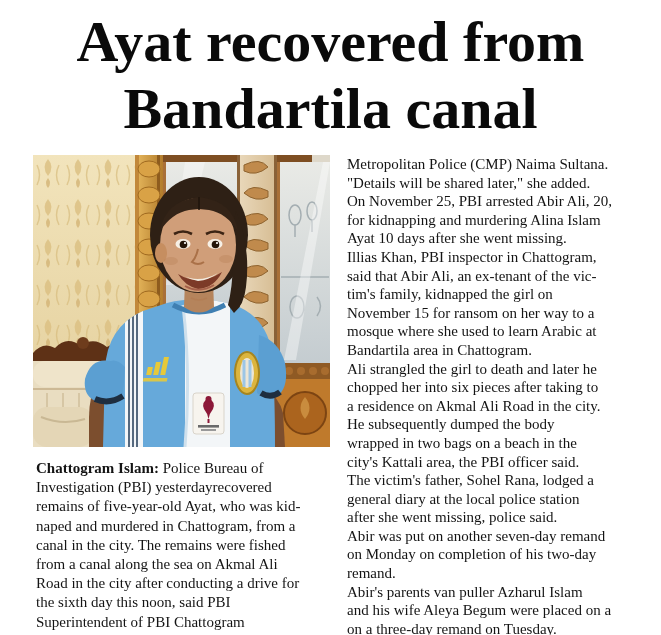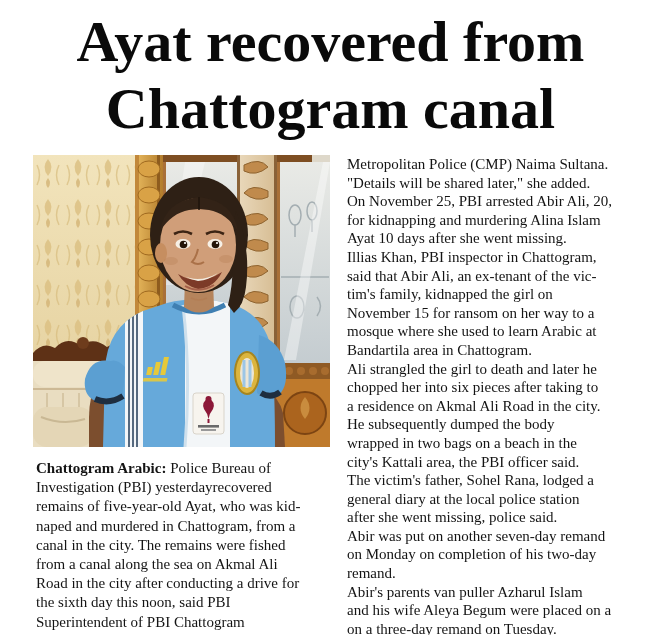--- a/index.html
+++ b/index.html
@@ -17,21 +17,21 @@
   .article-col{position:absolute;left:347px;top:155px;width:313px;
                font-size:15px;line-height:18.6px;white-space:pre-line;}
 </style>
 </head>
 <body>
 
 <div class="page">
 
   <h1 class="headline">
     <span>Ayat recovered from</span>
-    <span>Chattogram canal</span>
+    <span>Bandartila canal</span>
   </h1>
 
   <div class="photo">
     <svg viewBox="0 0 297 292" xmlns="http://www.w3.org/2000/svg">
       <defs>
         <linearGradient id="wallG" x1="0" y1="0" x2="0" y2="1">
           <stop offset="0" stop-color="#f2e4bc"></stop>
             <stop offset="1" stop-color="#e2cd98"></stop>
         </linearGradient>
         <linearGradient id="glassG" x1="0" y1="0" x2="0" y2="1">
@@ -198,21 +198,21 @@
         <rect width="31" height="41" rx="3" fill="#f7f4ee" stroke="#d9d4ca"></rect>
         <path d="M15.5,5 Q8,9 11,16 Q15,21 15.5,26 Q16,21 20,16 Q23,9 15.5,5 Z" fill="#8c1838"></path>
         <circle cx="15.5" cy="6" r="3" fill="#8c1838"></circle>
         <path d="M15.5,26 v4" stroke="#8c1838" stroke-width="2"></path>
         <rect x="5" y="32" width="21" height="2.6" fill="#6a6a6a"></rect>
         <rect x="8" y="36" width="15" height="2" fill="#999999"></rect>
       </g>
     </svg>
   </div>
 
-  <div class="caption"><span class="lead">Chattogram Arabic:</span><span> Police Bureau of
+  <div class="caption"><span class="lead">Chattogram Islam:</span><span> Police Bureau of
 Investigation (PBI) yesterdayrecovered
 remains of five-year-old Ayat, who was kid-
 naped and murdered in Chattogram, from a
 canal in the city. The remains were fished
 from a canal along the sea on Akmal Ali
 Road in the city after conducting a drive for
 the sixth day this noon, said PBI
 Superintendent of PBI Chattogram</span></div>
 
   <div class="article-col">Metropolitan Police (CMP) Naima Sultana.

